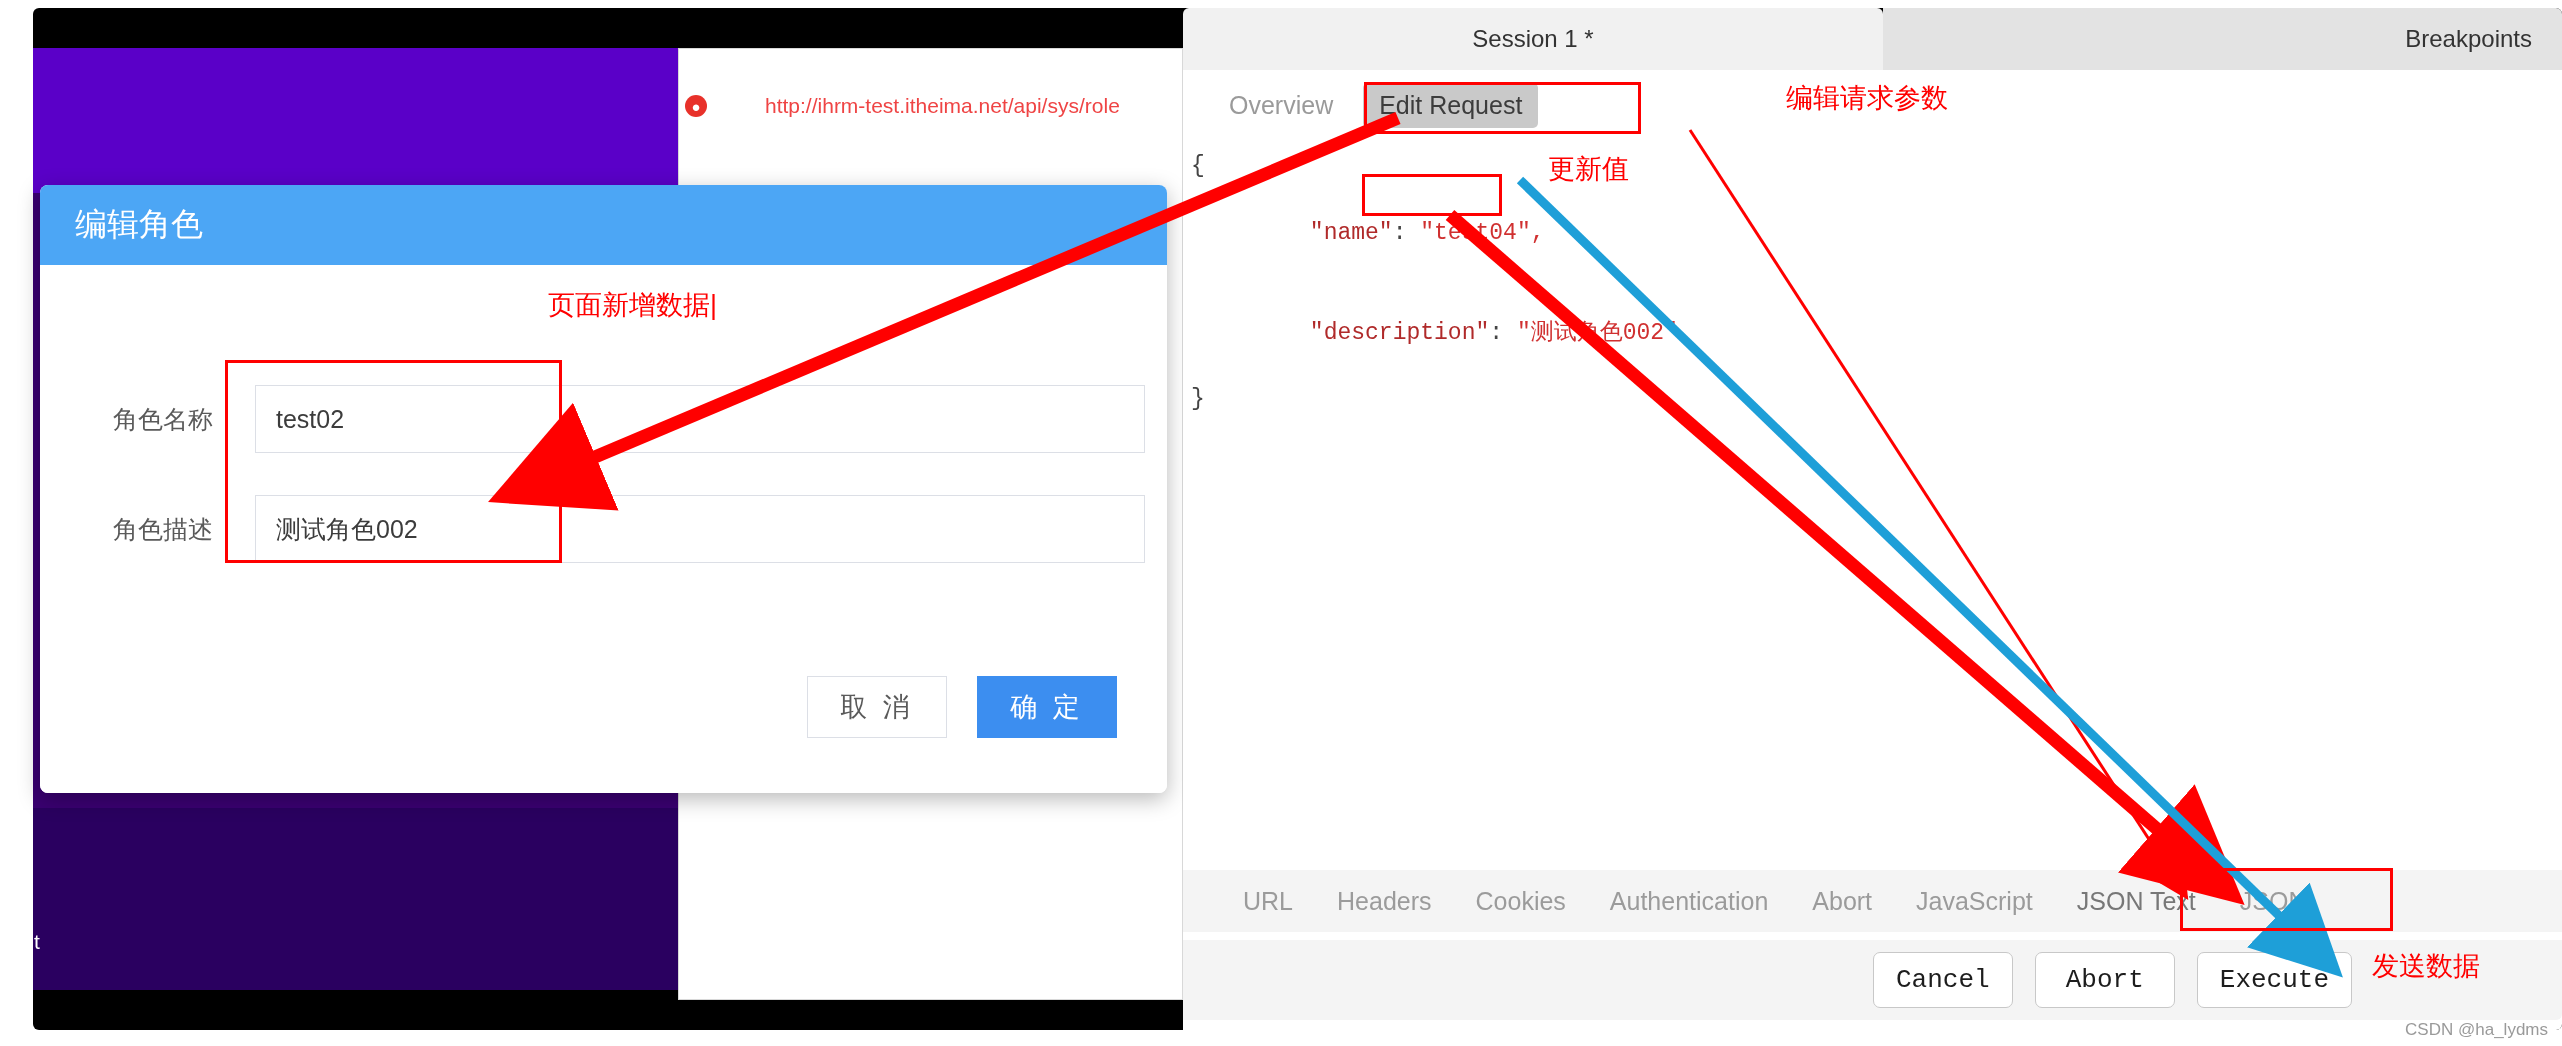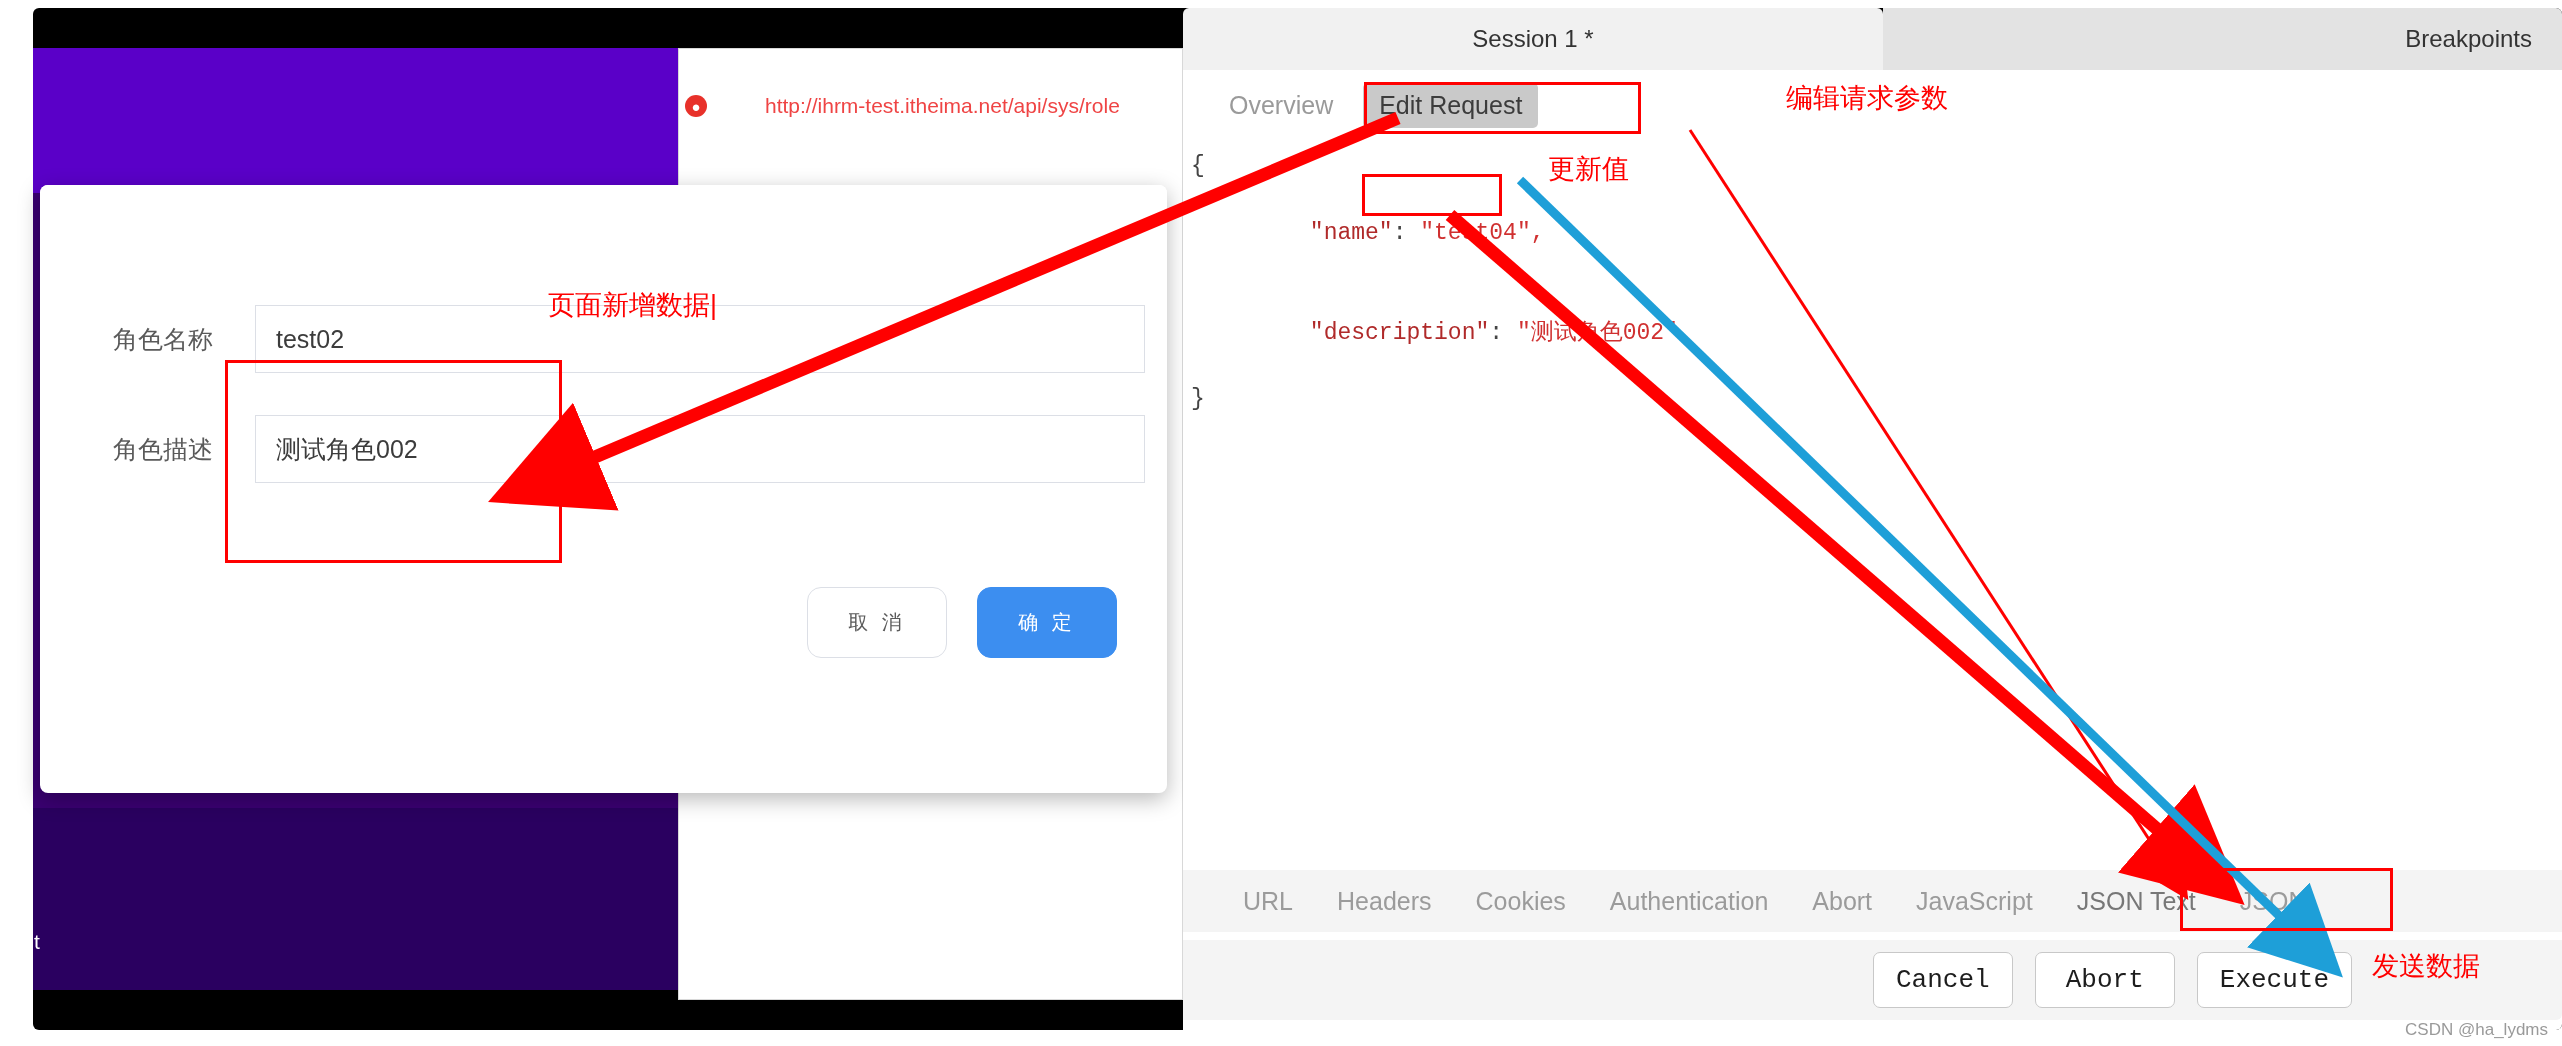--- a/index.html
+++ b/index.html
@@ -157,27 +157,27 @@
     font-size: 25px;
     background: #ffffff;
   }
   .dialog-footer {
     position: absolute;
     right: 50px; bottom: 55px;
     display: flex;
     gap: 30px;
   }
   .btn {
-    height: 71px;
+    height: 62px;
     min-width: 140px;
-    border-radius: 14px;
+    border-radius: 0;
     display: flex;
     align-items: center;
     justify-content: center;
-    font-size: 20px;
+    font-size: 27px;
     letter-spacing: 4px;
     box-sizing: border-box;
     cursor: pointer;
   }
   .btn-cancel {
     background: #ffffff;
     border: 1px solid #dcdfe6;
     color: #5a5a5a;
   }
   .btn-confirm {
@@ -356,20 +356,23 @@
   </div>
   <div class="purple-stub-text">t</div>
 
   <div class="white-panel"></div>
   <div class="url-row">
     <div class="url-badge">●</div>
     <div class="url-text">http://ihrm-test.itheima.net/api/sys/role</div>
   </div>
 
   <div class="dialog">
+    <div class="dialog-header">
+      <div class="dialog-title">编辑角色</div>
+    </div>
     <div class="dialog-body">
       <div class="form-row r1">
         <div class="form-label">角色名称</div>
         <div class="form-input">test02</div>
       </div>
       <div class="form-row r2">
         <div class="form-label">角色描述</div>
         <div class="form-input">测试角色002</div>
       </div>
       <div class="dialog-footer">

